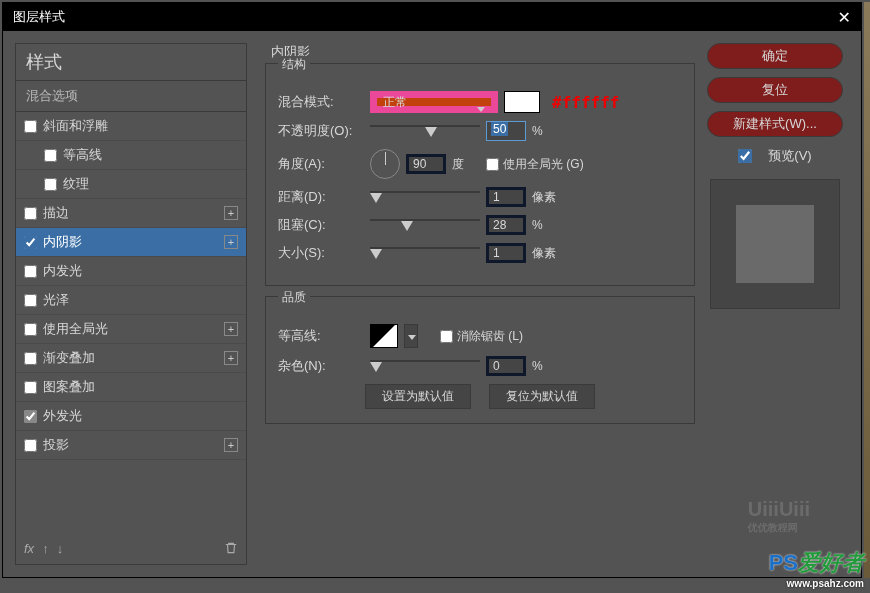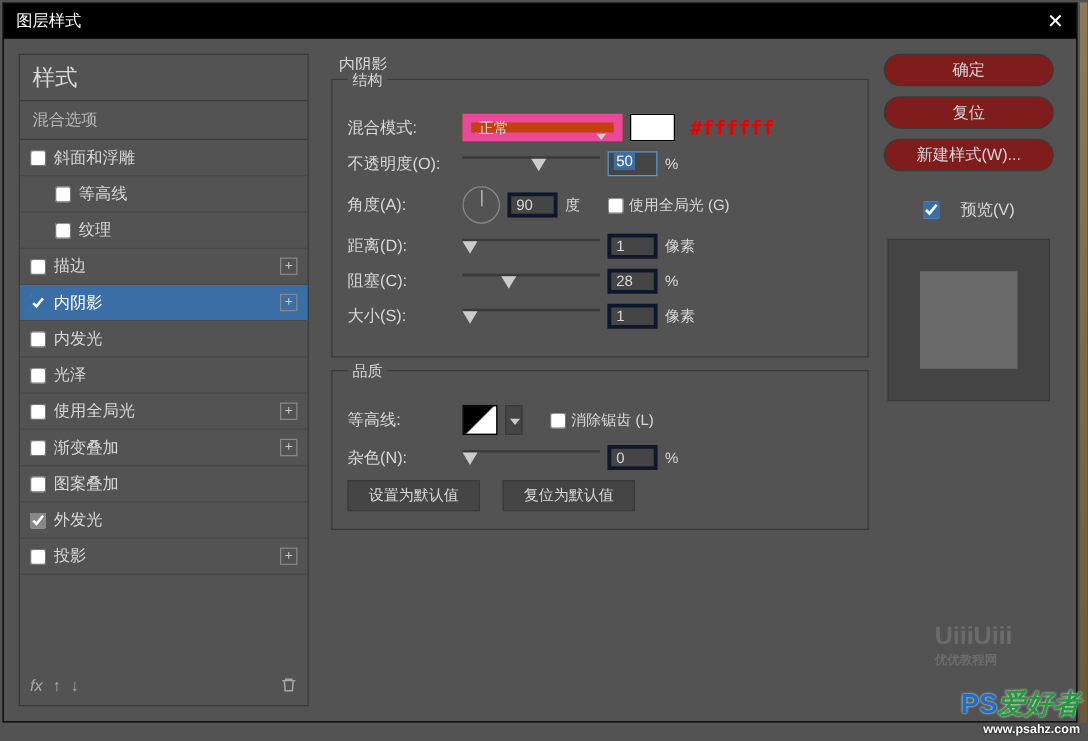--- a/index.html
+++ b/index.html
@@ -40,26 +40,26 @@
 .num-input.hl { border: 1px solid #5a9ad6; background: #454545; }
 .num-input.hl span { background: #3a6ea5; color: #fff; padding: 0 2px; }
 .unit { font-size: 12px; width: 28px; }
 .angle-dial { width: 30px; height: 30px; border: 1px solid #888; border-radius: 50%; position: relative; background: #535353; }
 .angle-dial::after { content: ""; position: absolute; width: 1px; height: 13px; background: #ccc; top: 2px; left: 50%; transform-origin: bottom center; transform: rotate(0deg); }
 .chk { display: flex; align-items: center; gap: 4px; font-size: 12px; }
 .chk input { width: 13px; height: 13px; }
 .contour-swatch { width: 28px; height: 24px; background: linear-gradient(135deg, #000 0%, #000 48%, #fff 52%, #fff 100%); border: 1px solid #000; }
 .contour-dd { width: 14px; height: 24px; background: #454545; border: 1px solid #3a3a3a; position: relative; }
 .contour-dd::after { content: ""; position: absolute; left: 3px; top: 10px; border-left: 4px solid transparent; border-right: 4px solid transparent; border-top: 5px solid #ccc; }
-.btn-row { display: flex; gap: 18px; margin-top: 4px; }
+.btn-row { display: flex; gap: 18px; justify-content: center; margin-top: 4px; }
 .flat-btn { background: #454545; border: 1px solid #3a3a3a; color: #d8d8d8; font-size: 12px; padding: 3px 16px; cursor: pointer; }
 
 .right-col { width: 160px; padding: 12px 14px 12px 2px; display: flex; flex-direction: column; gap: 8px; align-items: center; }
 .pill-btn { width: 136px; height: 26px; border: 1px solid #3a3a3a; border-radius: 13px; background: #7f1d1d; color: #d8d8d8; font-size: 13px; display: flex; align-items: center; justify-content: center; cursor: pointer; }
-.preview-chk { color: #d8d8d8; font-size: 13px; display: flex; align-items: center; gap: 16px; margin-top: 14px; }
+.preview-chk { color: #d8d8d8; font-size: 13px; display: flex; align-items: center; gap: 16px; margin-top: 2px; }
 .preview-chk input { width: 14px; height: 14px; accent-color: #3a6ea5; }
 .preview-box { width: 130px; height: 130px; border: 1px solid #3a3a3a; background: #454545; margin-top: 6px; display: flex; align-items: center; justify-content: center; }
 .preview-inner { width: 78px; height: 78px; background: #6a6a6a; }
 
 .wm1 { position: absolute; right: 60px; bottom: 58px; color: #999; font-size: 20px; font-weight: bold; opacity: .35; pointer-events: none; }
 .wm1 .sub { font-size: 10px; display: block; }
 .wm2 { position: absolute; right: 6px; bottom: 4px; color: #239a3b; font-size: 22px; font-style: italic; font-weight: bold; pointer-events: none; text-shadow: 0 0 2px #fff; }
 .wm2 .b { color: #1a6fc9; font-style: normal; padding-left: 30px; }
 .wm2 .url { font-size: 10px; color: #fff; display: block; text-align: right; font-style: normal; text-shadow: 0 0 2px #000; }
 

